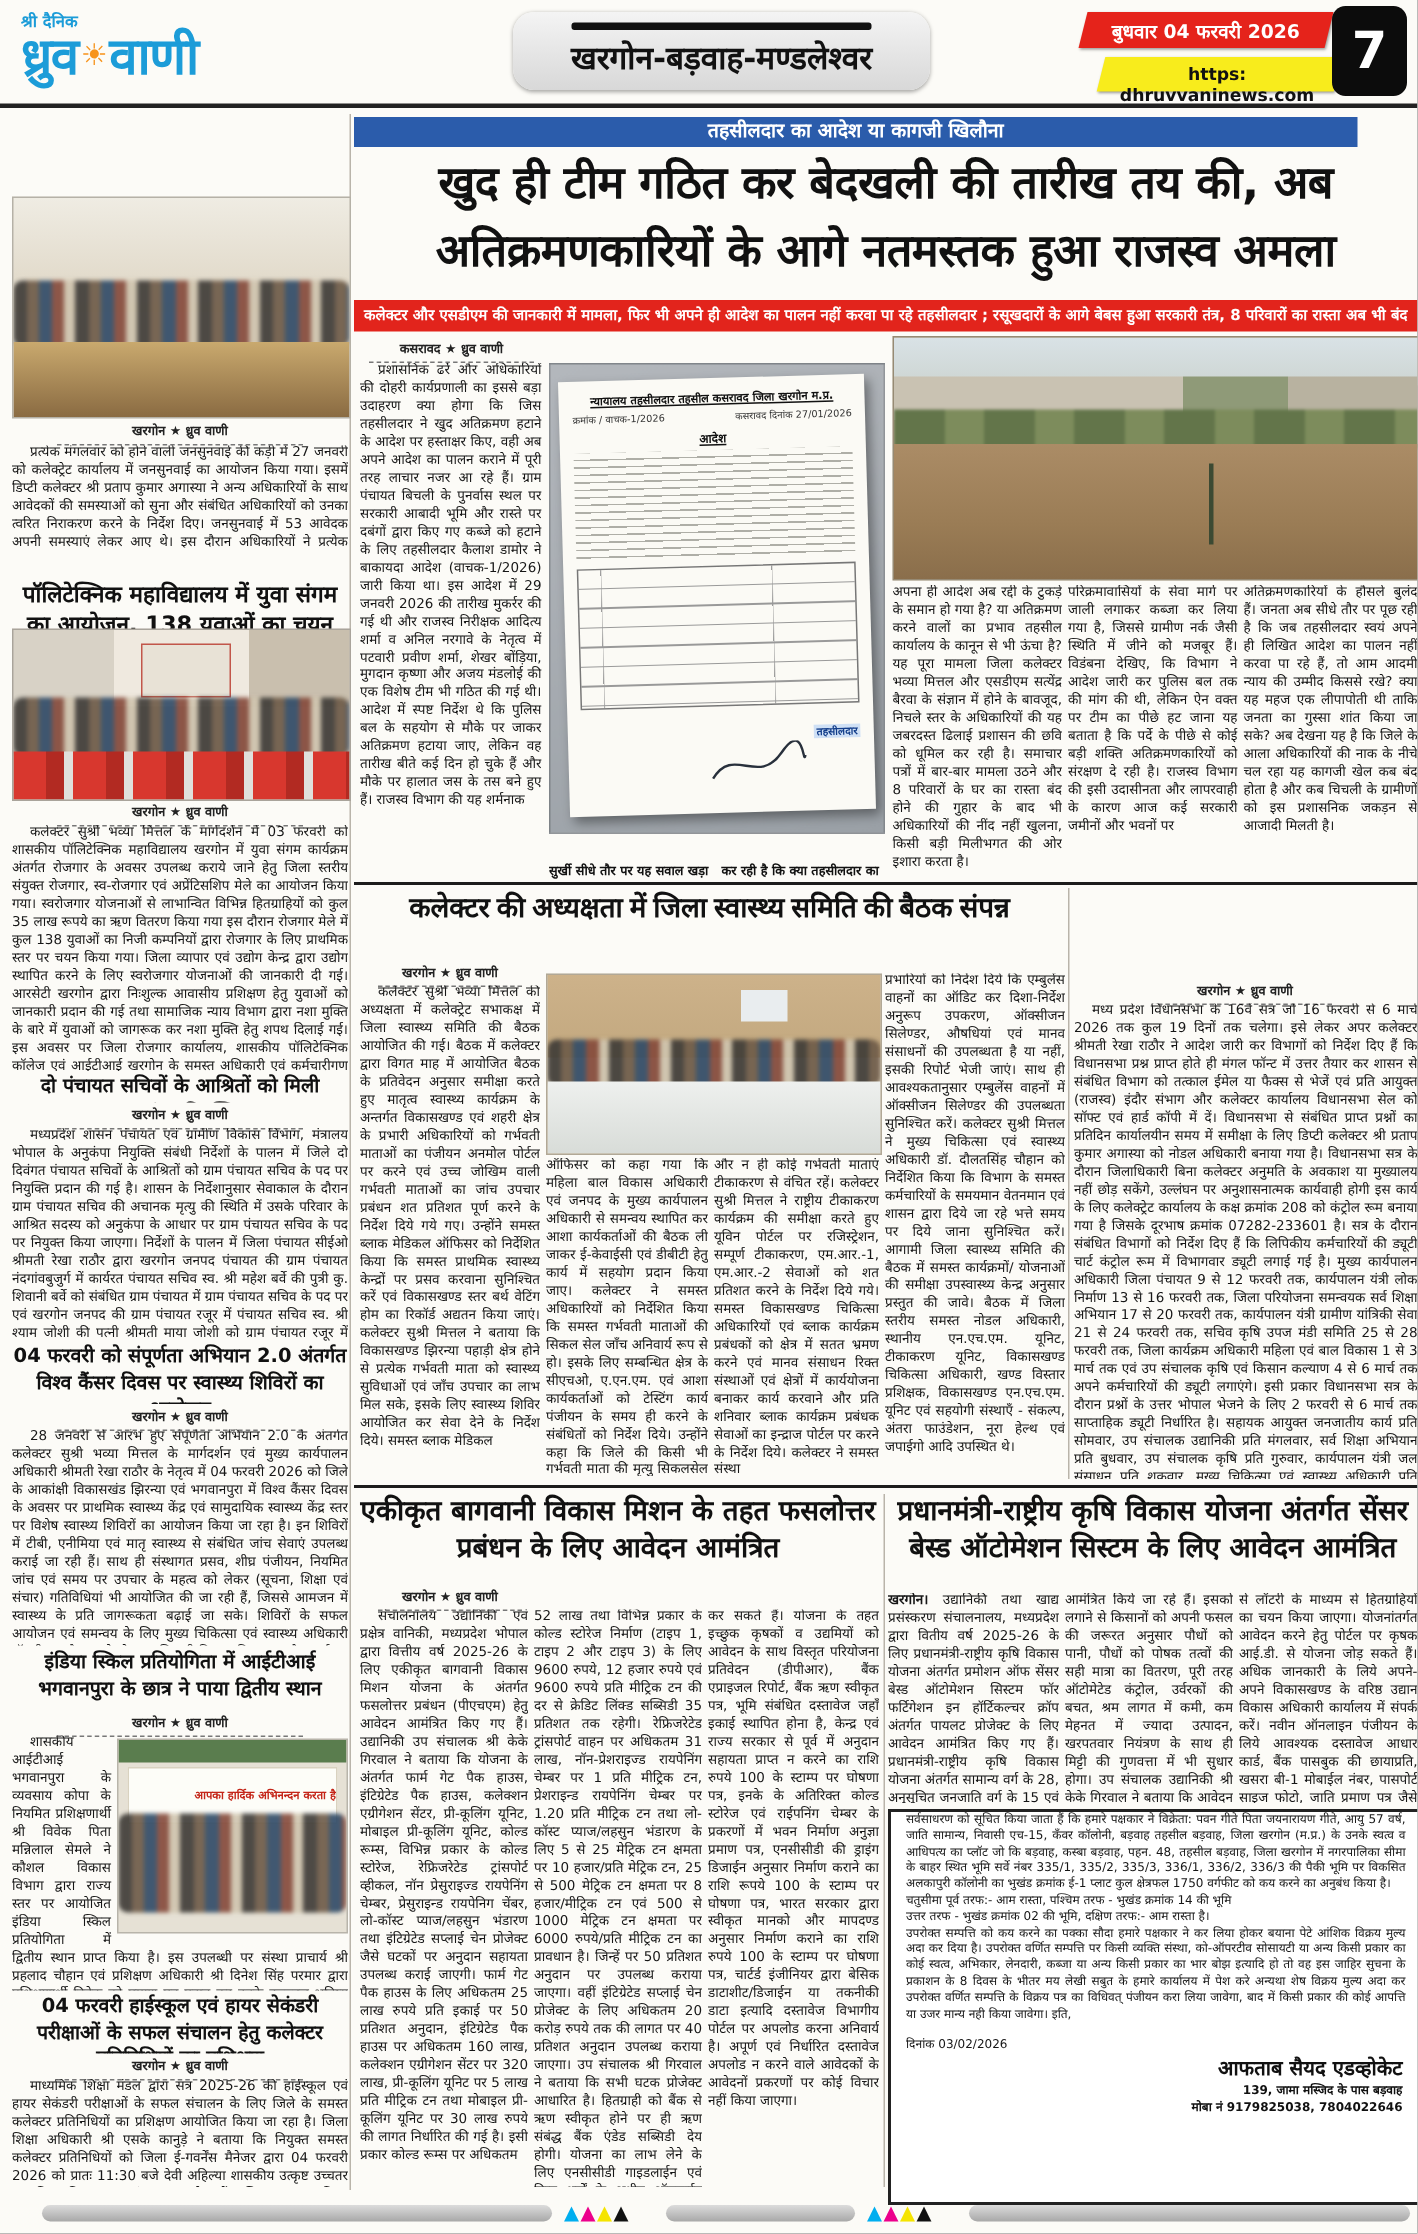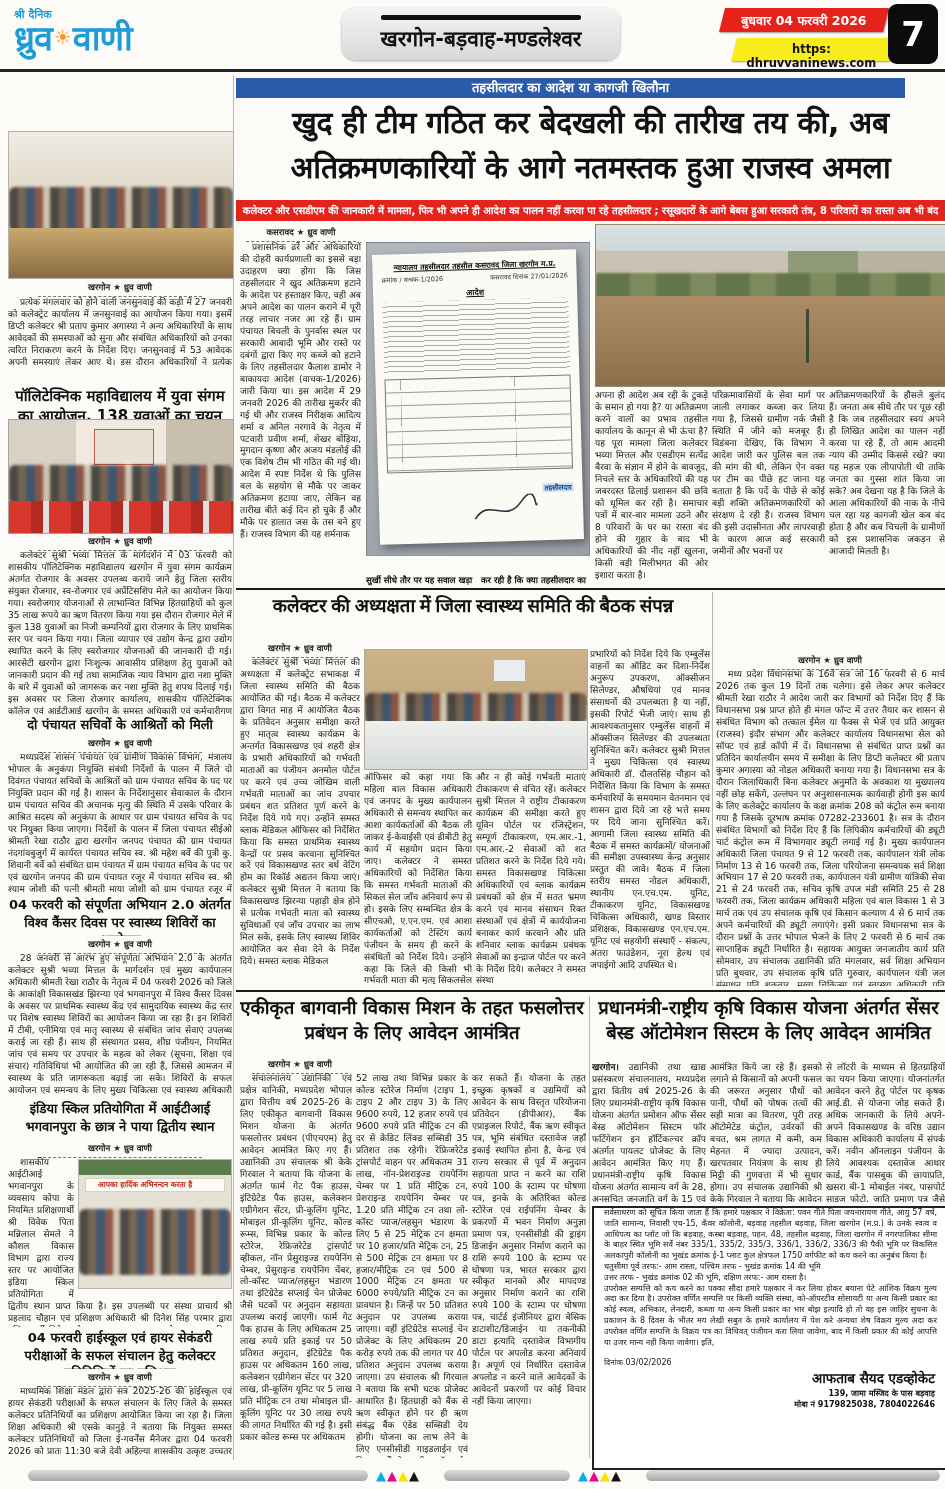--- a/index.html
+++ b/index.html
@@ -36,21 +36,21 @@
   .caption{font-size:8.5px;font-weight:bold;display:flex;gap:8px;overflow:hidden;}
   .caption span{flex:1;}
   .vrule{background:#b9b4aa;width:1px;}
   .hrule{background:#1c1c1c;height:2px;}
   
   .photo{position:absolute;overflow:hidden;border:1px solid rgba(0,0,0,.18);}
   .band{position:absolute;left:0;right:0;}
   .people{background:repeating-linear-gradient(90deg,#3d3a36 0 9px,#6d5a47 9px 17px,#2f4a66 17px 26px,#84493a 26px 34px,#cfc4ae 34px 41px);
           filter:blur(1.5px);opacity:.9;border-radius:6px;}
   .banner-txt{position:absolute;left:4%;right:4%;top:14%;background:#fdfdf8;color:#c42518;
-              font-size:7.5px;font-weight:bold;text-align:left;padding:1px 0;border:1px solid #d9d2c0;overflow:hidden;}
+              font-size:7.5px;font-weight:bold;text-align:right;padding:13px 0;border:1px solid #d9d2c0;overflow:hidden;}
   
   .doc{background:linear-gradient(160deg,#b3b7bc,#9aa0a6);}
   .paper{position:absolute;left:4%;right:4%;top:3%;bottom:4%;background:#fbfaf5;transform:rotate(-1.6deg);
          box-shadow:3px 4px 8px rgba(0,0,0,.4);padding:8px 9px;box-sizing:border-box;}
   .doc-court{font-size:7.5px;font-weight:bold;text-align:center;text-decoration:underline;}
   .doc-case{font-size:6.5px;display:flex;justify-content:space-between;margin-top:3px;color:#333;}
   .doc-order{font-size:8px;font-weight:bold;text-align:center;margin:4px 0 3px 0;text-decoration:underline;}
   .doc-lines{height:72px;background:repeating-linear-gradient(180deg,transparent 0 4px,#9b9b93 4px 5px);opacity:.8;}
   .doc-table{height:92px;border:1px solid #777;margin-top:5px;
              background:repeating-linear-gradient(180deg,transparent 0 12px,#999 12px 13px),

